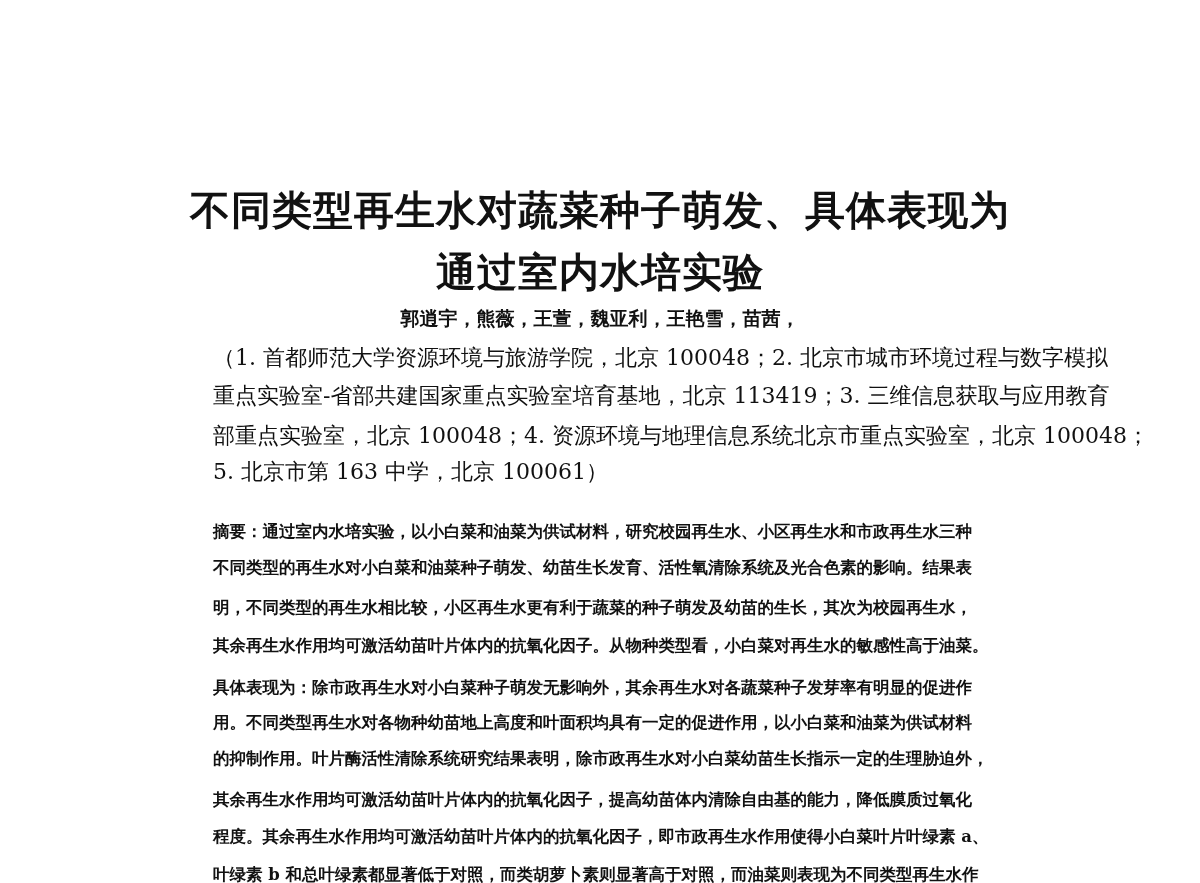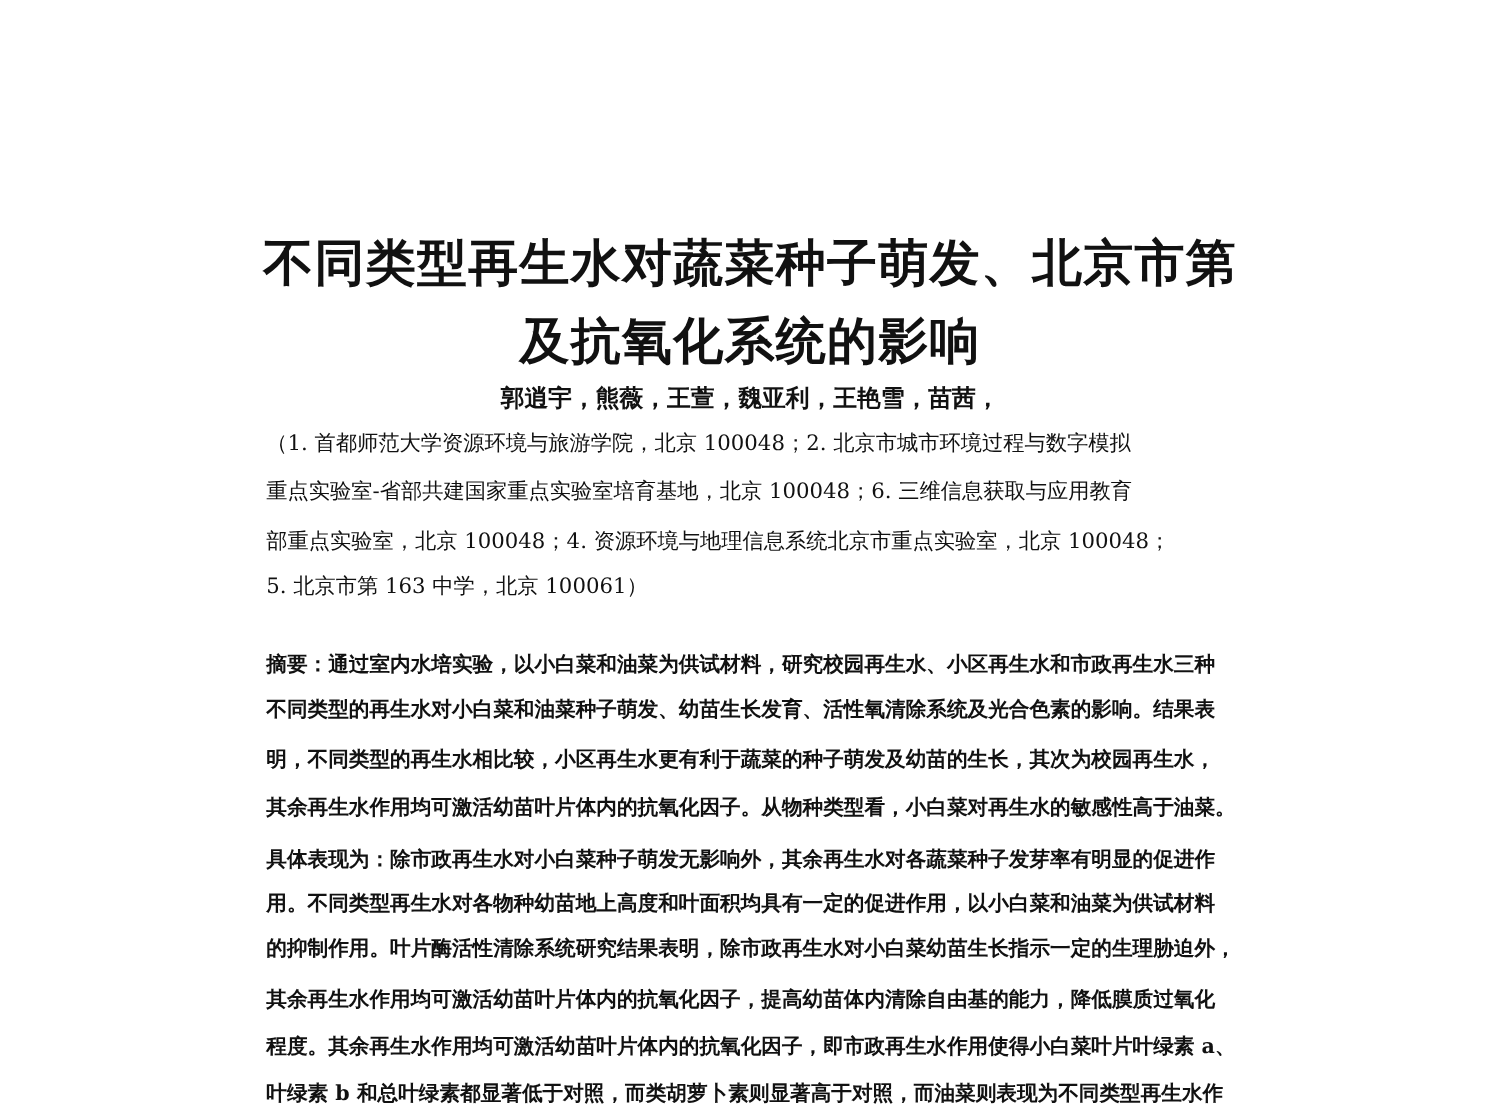--- a/index.html
+++ b/index.html
@@ -13,41 +13,41 @@
     font-size: 40px; letter-spacing: 1px; color: #111;
   }
   #t1 { top: 183px; }
   #t2 { top: 245px; }
   .authors {
     position: absolute; top: 306px; left: 0; width: 1200px; text-align: center;
     font-family: "DejaVu Sans", sans-serif; font-weight: bold; font-size: 19px;
   }
   .affil {
     position: absolute; left: 213px; width: 790px;
-    font-size: 17px; line-height: 1; white-space: nowrap;
+    font-size: 22px; line-height: 1; white-space: nowrap;
   }
   .abs {
     position: absolute; left: 213px; width: 790px;
     font-size: 16.5px; white-space: nowrap; font-weight: 600;
   }
   .abs .label { font-weight: bold; font-family: "DejaVu Sans", sans-serif; margin-top: 45px; }
 </style>
 </head>
 <body>
 
 <div>
-  <div id="t1" class="title">不同类型再生水对蔬菜种子萌发、北京市第</div>
-  <div id="t2" class="title">及抗氧化系统的影响</div>
+  <div id="t1" class="title">不同类型再生水对蔬菜种子萌发、具体表现为</div>
+  <div id="t2" class="title">通过室内水培实验</div>
 </div>
 
 <div class="authors">郭逍宇，熊薇，王萱，魏亚利，王艳雪，苗茜，</div>
 
 <div>
   <div class="affil" style="top:347px">（1. 首都师范大学资源环境与旅游学院，北京  100048；2. 北京市城市环境过程与数字模拟</div>
-  <div class="affil" style="top:385px">重点实验室-省部共建国家重点实验室培育基地，北京  100048；6. 三维信息获取与应用教育</div>
+  <div class="affil" style="top:385px">重点实验室-省部共建国家重点实验室培育基地，北京  113419；3. 三维信息获取与应用教育</div>
   <div class="affil" style="top:425px">部重点实验室，北京  100048；4. 资源环境与地理信息系统北京市重点实验室，北京  100048；</div>
   <div class="affil" style="top:461px">5. 北京市第 163 中学，北京  100061）</div>
 </div>
 
 <div>
   <div class="abs" style="top:521px"><span class="label">摘要：</span><span>通过室内水培实验，以小白菜和油菜为供试材料，研究校园再生水、小区再生水和市政再生水三种</span></div>
   <div class="abs" style="top:557px">不同类型的再生水对小白菜和油菜种子萌发、幼苗生长发育、活性氧清除系统及光合色素的影响。结果表</div>
   <div class="abs" style="top:597px">明，不同类型的再生水相比较，小区再生水更有利于蔬菜的种子萌发及幼苗的生长，其次为校园再生水，</div>
   <div class="abs" style="top:635px">其余再生水作用均可激活幼苗叶片体内的抗氧化因子。从物种类型看，小白菜对再生水的敏感性高于油菜。</div>
   <div class="abs" style="top:677px">具体表现为：除市政再生水对小白菜种子萌发无影响外，其余再生水对各蔬菜种子发芽率有明显的促进作</div>

